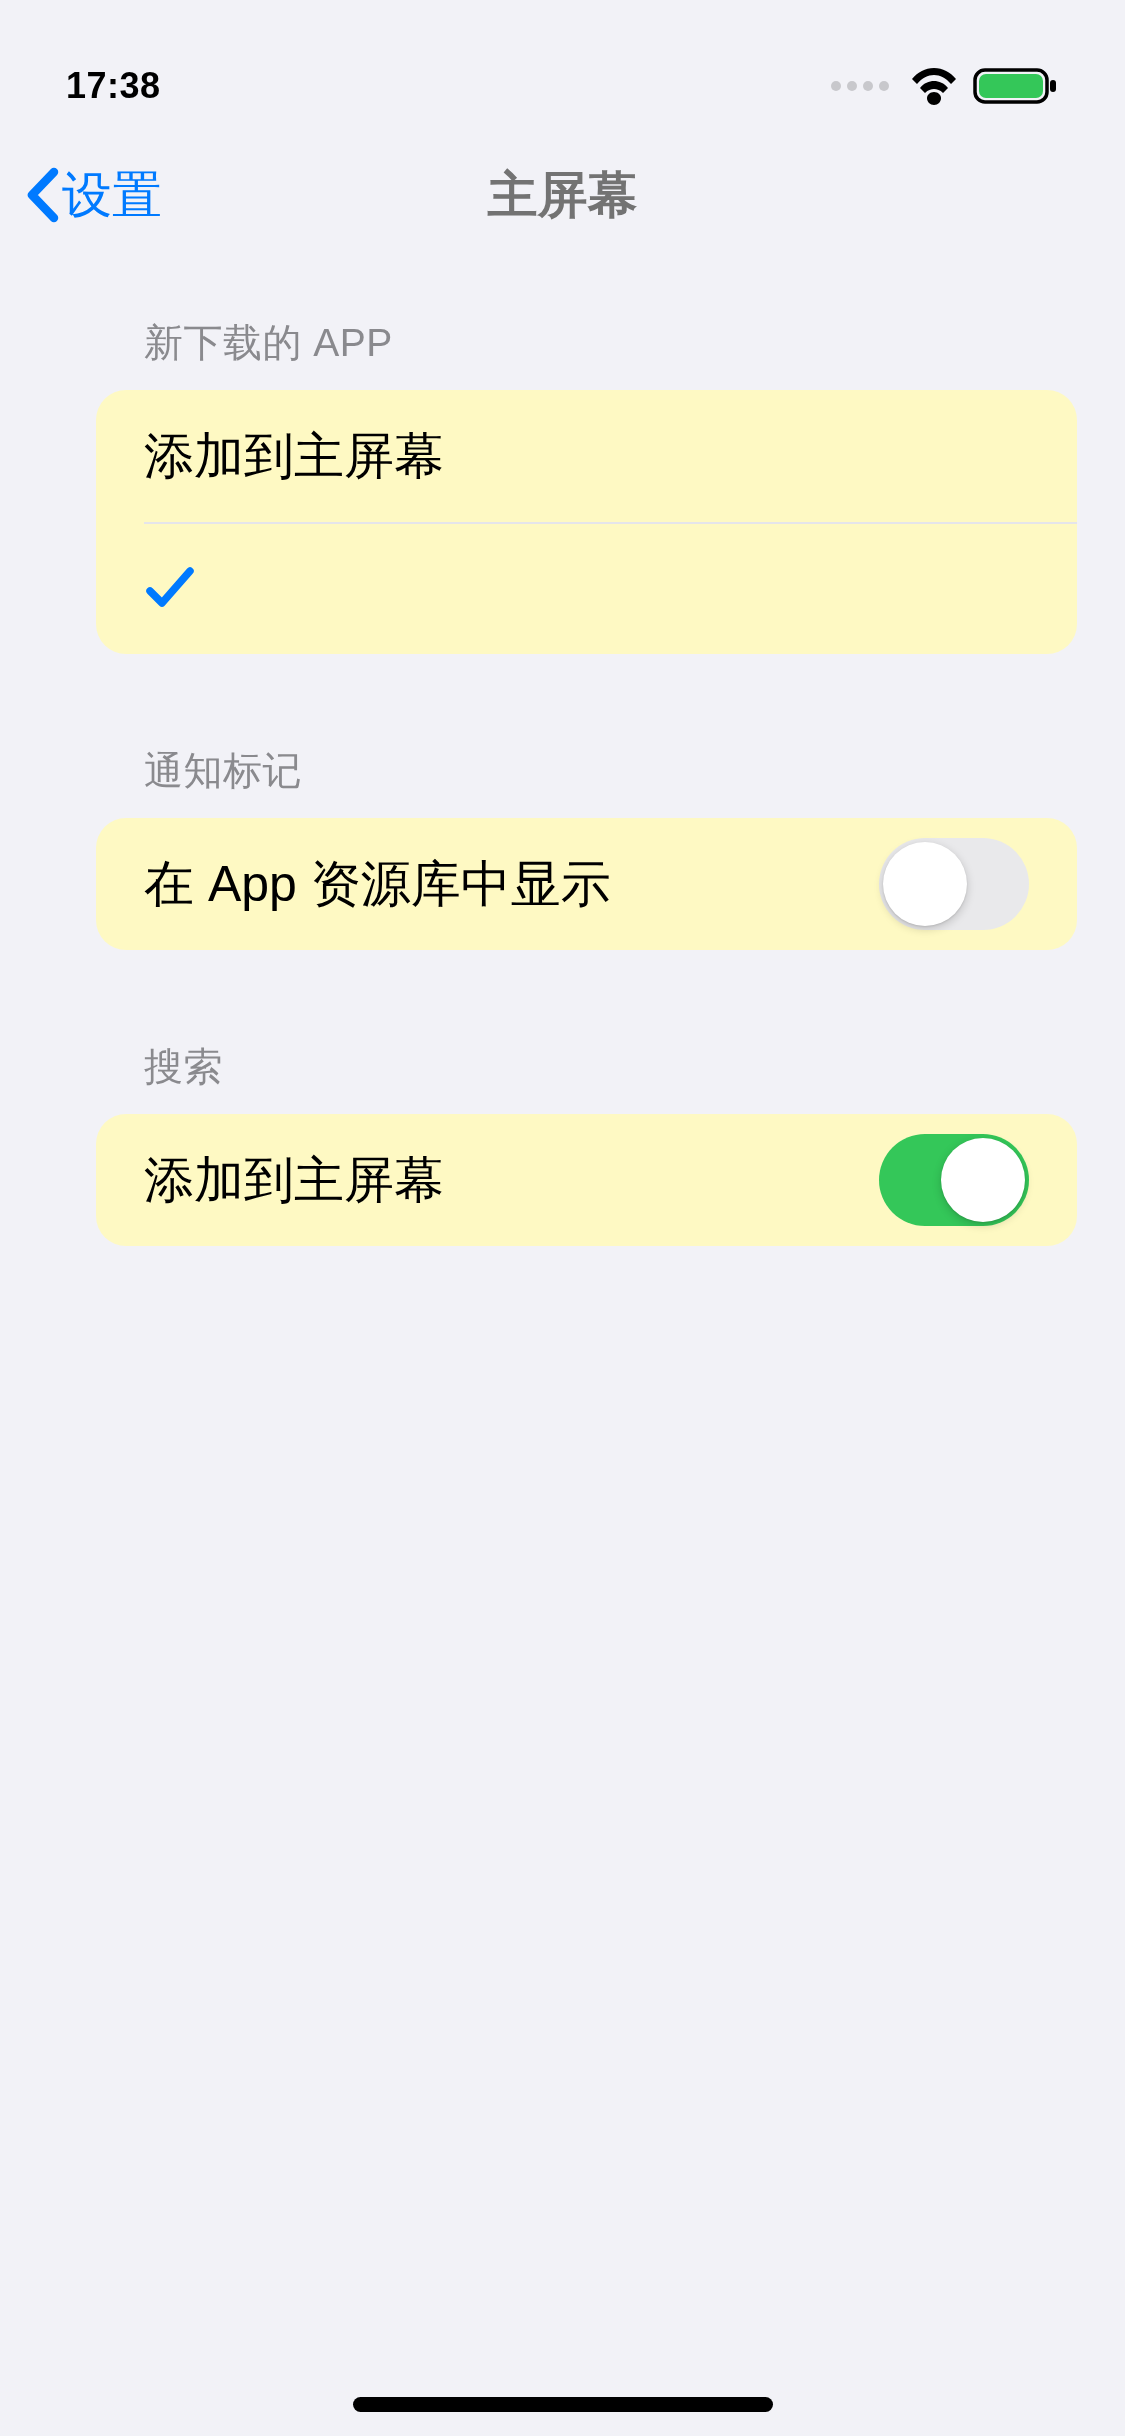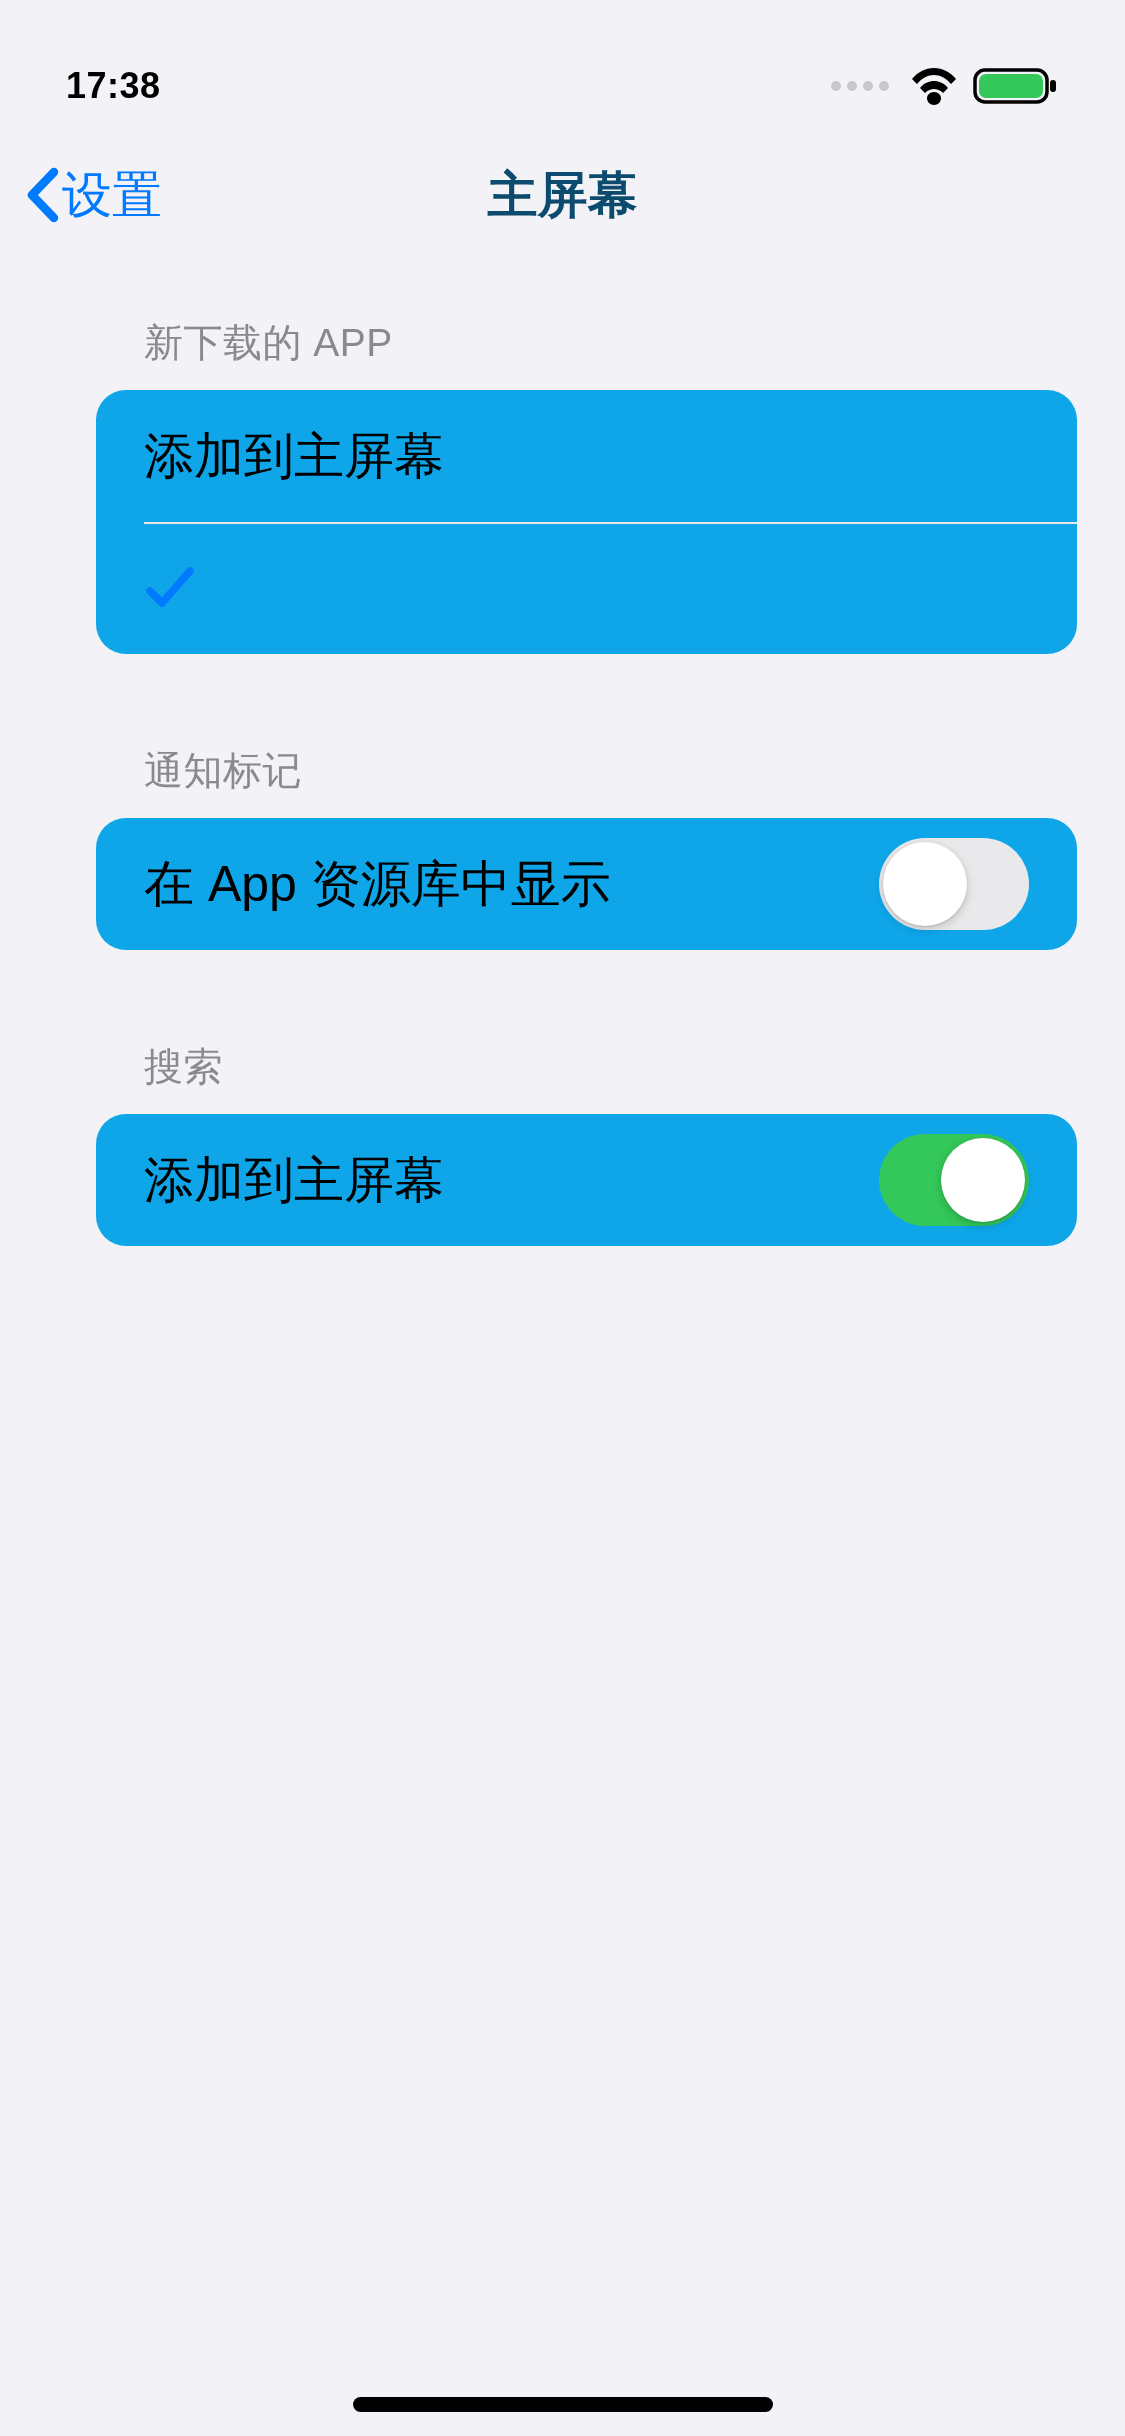--- a/index.html
+++ b/index.html
@@ -76,37 +76,37 @@
       font-size: 50px;
       font-weight: 400;
     }
     .nav-title {
       position: absolute;
       left: 0;
       right: 0;
       text-align: center;
       font-size: 50px;
       font-weight: 600;
-      color: #0c4a6e;
+      color: #737373;
       pointer-events: none;
     }
 
     
     .content {
       padding: 56px 48px 0 48px;
       margin-left: 48px;
     }
     .section-header {
       font-size: 39px;
       color: #8A8A8E;
       padding: 0 48px 20px 48px;
       letter-spacing: 0.5px;
     }
     .section-group {
-      background: #0ea5e9;
+      background: #fef9c3;
       border-radius: 30px;
       overflow: hidden;
       margin-bottom: 90px;
     }
     .row {
       display: flex;
       align-items: center;
       justify-content: space-between;
       padding: 0 48px;
       min-height: 132px;

